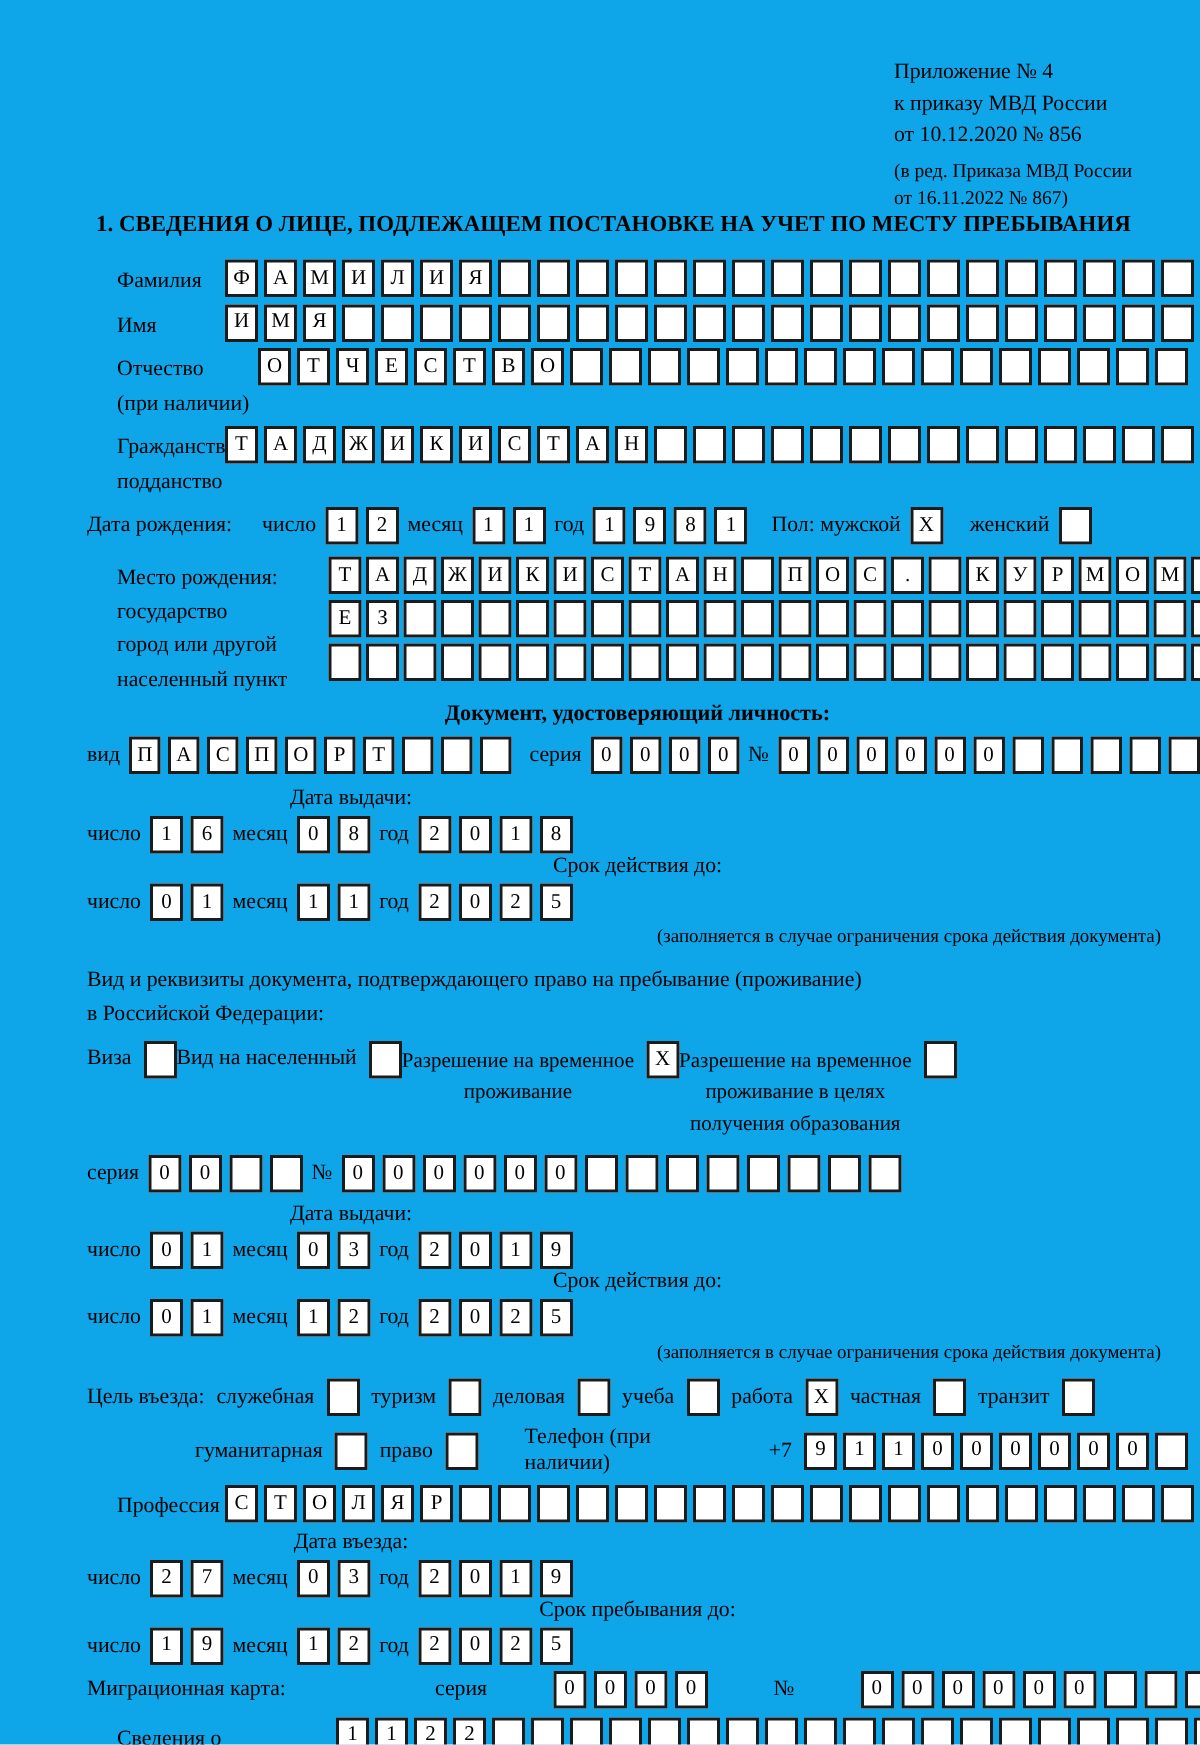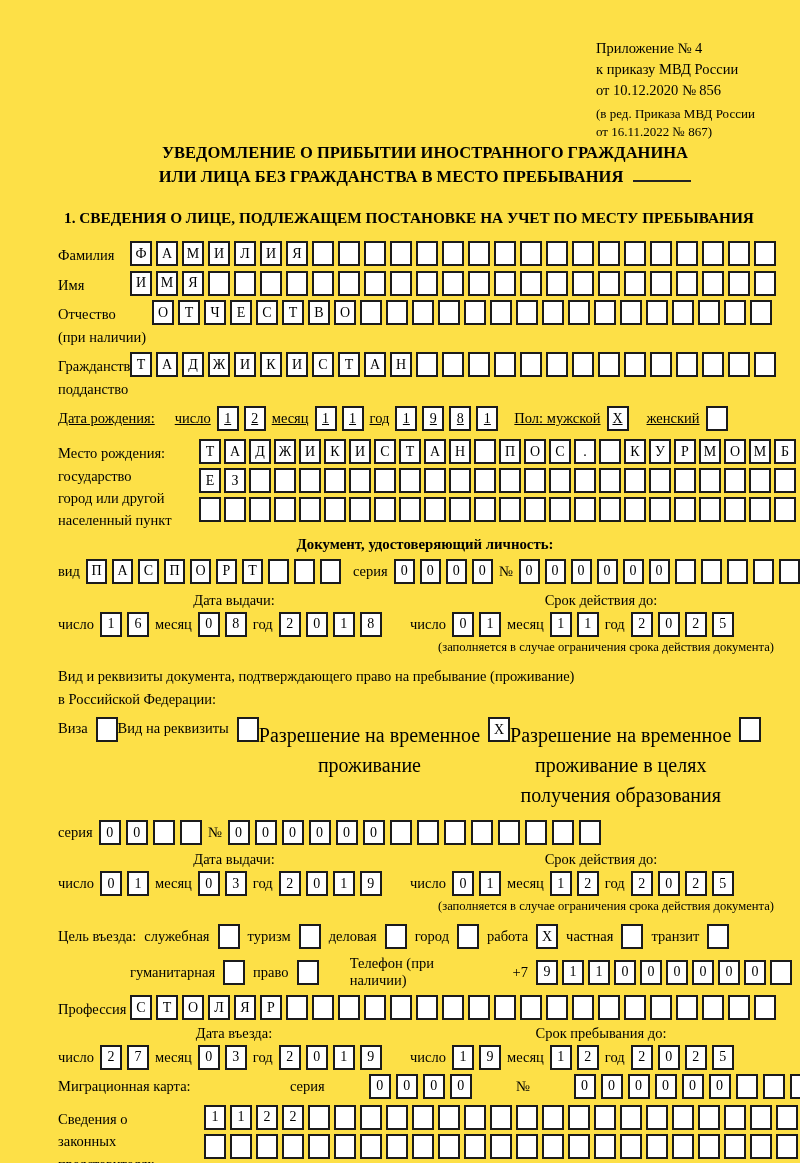--- a/index.html
+++ b/index.html
@@ -1,42 +1,42 @@
 <!DOCTYPE html>
 <html><head>
 <meta charset="utf-8">
 <style>
   html,body{margin:0;padding:0;background:#fff;color:#000;}
   body{font-family:"Liberation Serif","DejaVu Serif",serif;}
-  .page{width:800px;height:1163px;box-sizing:border-box;padding:38px 8px 16px 58px;position:relative;background:#fde047;}
+  .page{width:800px;height:1163px;box-sizing:border-box;padding:38px 8px 16px 58px;position:relative;background:#0ea5e9;}
   .annex{margin-left:auto;width:196px;font-size:14.5px;line-height:1.45;}
   .annex .edition{font-size:13px;line-height:1.4;margin-top:4px;}
   .form-label{text-align:right;font-weight:bold;font-size:16px;letter-spacing:.5px;margin:18px 30px 14px 0;}
   .title{text-align:center;font-weight:bold;font-size:16.5px;line-height:1.45;margin-bottom:20px;}
   .title-underline{display:inline-block;width:58px;border-bottom:2px solid #222;margin-left:10px;}
   .sec-head{font-weight:bold;font-size:15.3px;margin:0 0 14px 6px;}
   .row{display:flex;align-items:flex-start;margin-bottom:4px;}
-  .lbl{font-size:14.5px;line-height:1.55;white-space:pre-line;padding-top:3px;flex:0 0 auto;}
+  .lbl{font-size:14.5px;line-height:1.55;white-space:pre-line;padding-top:3px;flex:0 0 auto;margin-left:20px;}
   .w70{width:72px;} .w92{width:94px;} .w140{width:141px;} .w46{width:50px;}
   .cells{display:flex;gap:4px;}
   .cells.tight{gap:3px;}
   .cell{width:22px;height:25px;box-sizing:border-box;border:2px solid #1b1b1b;display:flex;align-items:center;justify-content:center;font-size:14px;background:#fff;flex:0 0 auto;}
   .c21 .cell{width:21px;}
   .stack > .cells{margin-bottom:4px;}
   .inline{display:flex;align-items:center;gap:6px;font-size:14.5px;flex-wrap:nowrap;}
   .inline .cells{gap:5px;}
   .center-bold{text-align:center;font-weight:bold;font-size:14.8px;margin:4px 0 6px;}
-  .twocol{display:flex;margin:2px 0 2px;}
+  .twocol{display:flex;margin:2px 0 2px;flex-direction:column;}
   .col-l{width:352px;flex:0 0 auto;}
   .col-r{flex:1;}
   .col-head{text-align:center;font-size:14.5px;margin-bottom:3px;}
   .note-r{text-align:right;font-size:12.6px;margin:3px 18px 8px 0;}
   .plain{font-size:14.5px;line-height:1.6;}
   .cb-item{display:flex;align-items:flex-start;gap:8px;}
-  .cb-label{font-size:20px;text-align:center;white-space:pre-line;line-height:1.5;padding-top:3px;}
+  .cb-label{font-size:14px;text-align:center;white-space:pre-line;line-height:1.5;padding-top:3px;}
   .cb-left{padding-top:3px;font-size:14.5px;}
   .permits{display:flex;align-items:flex-start;margin:6px 0 10px;}
   .purpose{display:flex;align-items:center;gap:8px;font-size:14.5px;margin-bottom:6px;flex-wrap:nowrap;}
   .mt6{margin-top:6px;} .mt2{margin-top:2px;}
 </style>
 </head>
 <body>
 
 <div class="page">
 
@@ -44,24 +44,20 @@
     <div>Приложение № 4</div>
     <div>к приказу МВД России</div>
     <div>от 10.12.2020 № 856</div>
     <div class="edition">
       <div>(в ред. Приказа МВД России</div>
       <div>от 16.11.2022 № 867)</div>
     </div>
   </div>
 
 
-  <div class="title">
-    <div>УВЕДОМЛЕНИЕ О ПРИБЫТИИ ИНОСТРАННОГО ГРАЖДАНИНА</div>
-    <div><span>ИЛИ ЛИЦА БЕЗ ГРАЖДАНСТВА В МЕСТО ПРЕБЫВАНИЯ</span><span class="title-underline"></span></div>
-  </div>
 
   <div class="sec-head">1. СВЕДЕНИЯ О ЛИЦЕ, ПОДЛЕЖАЩЕМ ПОСТАНОВКЕ НА УЧЕТ ПО МЕСТУ ПРЕБЫВАНИЯ</div>
 
   <div class="row">
     <div class="lbl w70">Фамилия</div>
     <div class="cells">
         <span class="cell">Ф</span>
         <span class="cell">А</span>
         <span class="cell">М</span>
         <span class="cell">И</span>
@@ -176,21 +172,21 @@
         <span class="cell"></span>
         <span class="cell"></span>
         <span class="cell"></span>
         <span class="cell"></span>
         <span class="cell"></span>
         <span class="cell"></span>
         <span class="cell"></span>
       </div>
   </div>
 
-  <div class="inline mt6" style="margin-bottom:8px;text-decoration:underline;">
+  <div class="inline mt6" style="margin-bottom:8px;">
     <span>Дата рождения:</span>
     <span style="width:8px;"></span>
     <span>число</span>
     <span class="cells">
         <span class="cell">1</span>
         <span class="cell">2</span>
       </span>
     <span>месяц</span>
     <span class="cells">
         <span class="cell">1</span>
@@ -394,21 +390,21 @@
   <div class="plain">в Российской Федерации:</div>
 
   <div class="permits">
     <div class="cb-item">
       <span class="cb-left">Виза</span>
       <span class="cells">
           <span class="cell"></span>
         </span>
     </div>
     <div class="cb-item">
-      <span class="cb-left">Вид на реквизиты</span>
+      <span class="cb-left">Вид на населенный</span>
       <span class="cells">
           <span class="cell"></span>
         </span>
     </div>
     <div class="cb-item">
       <span class="cb-label">Разрешение на временное
 проживание</span>
       <span class="cells">
           <span class="cell">X</span>
         </span>
@@ -505,21 +501,21 @@
         <span class="cell"></span>
       </span>
     <span>туризм</span>
     <span class="cells">
         <span class="cell"></span>
       </span>
     <span>деловая</span>
     <span class="cells">
         <span class="cell"></span>
       </span>
-    <span>город</span>
+    <span>учеба</span>
     <span class="cells">
         <span class="cell"></span>
       </span>
     <span>работа</span>
     <span class="cells">
         <span class="cell">X</span>
       </span>
     <span>частная</span>
     <span class="cells">
         <span class="cell"></span>

